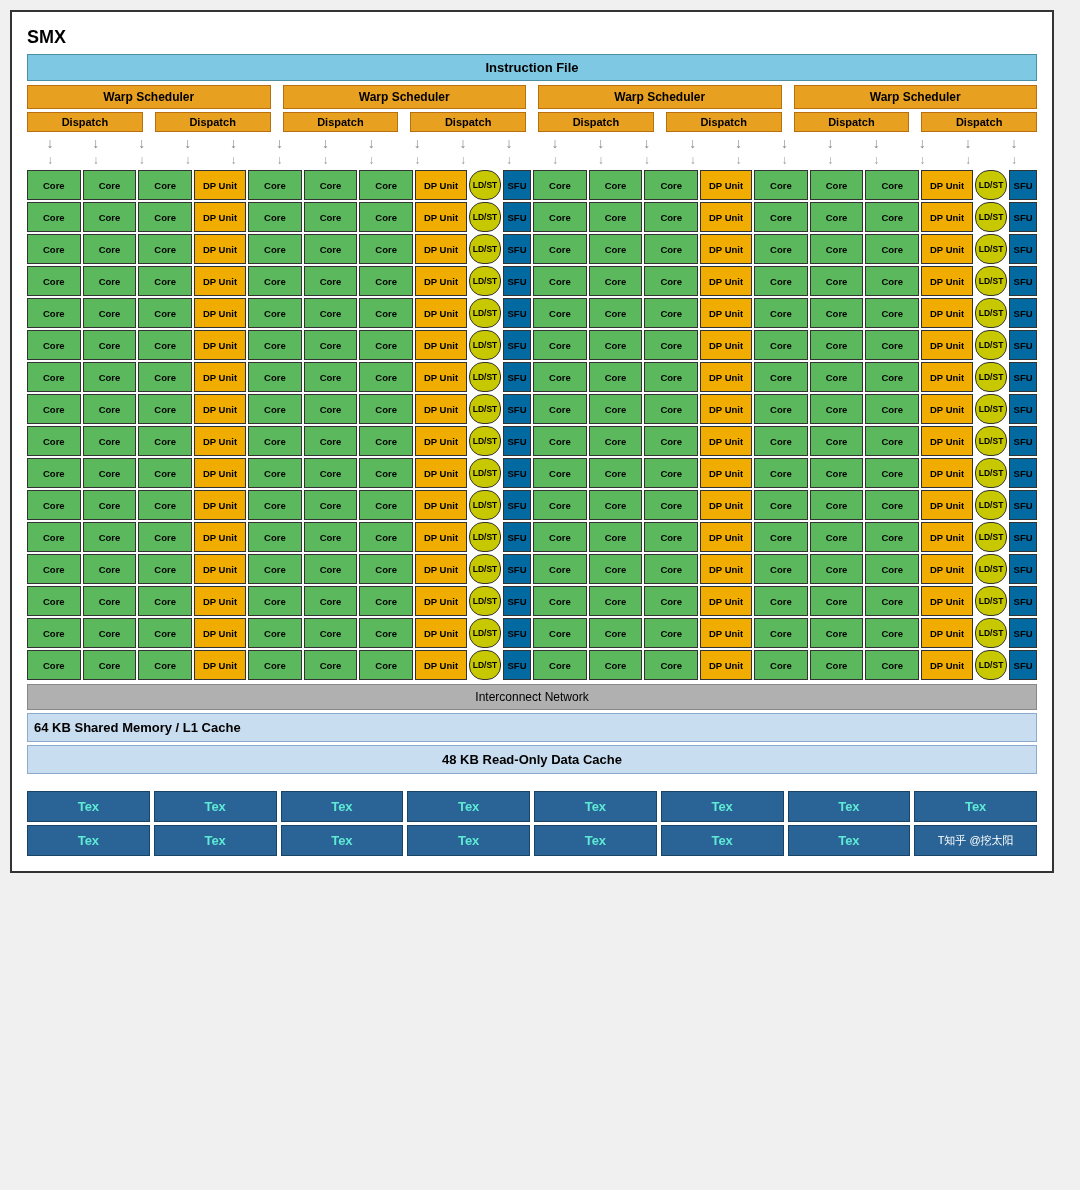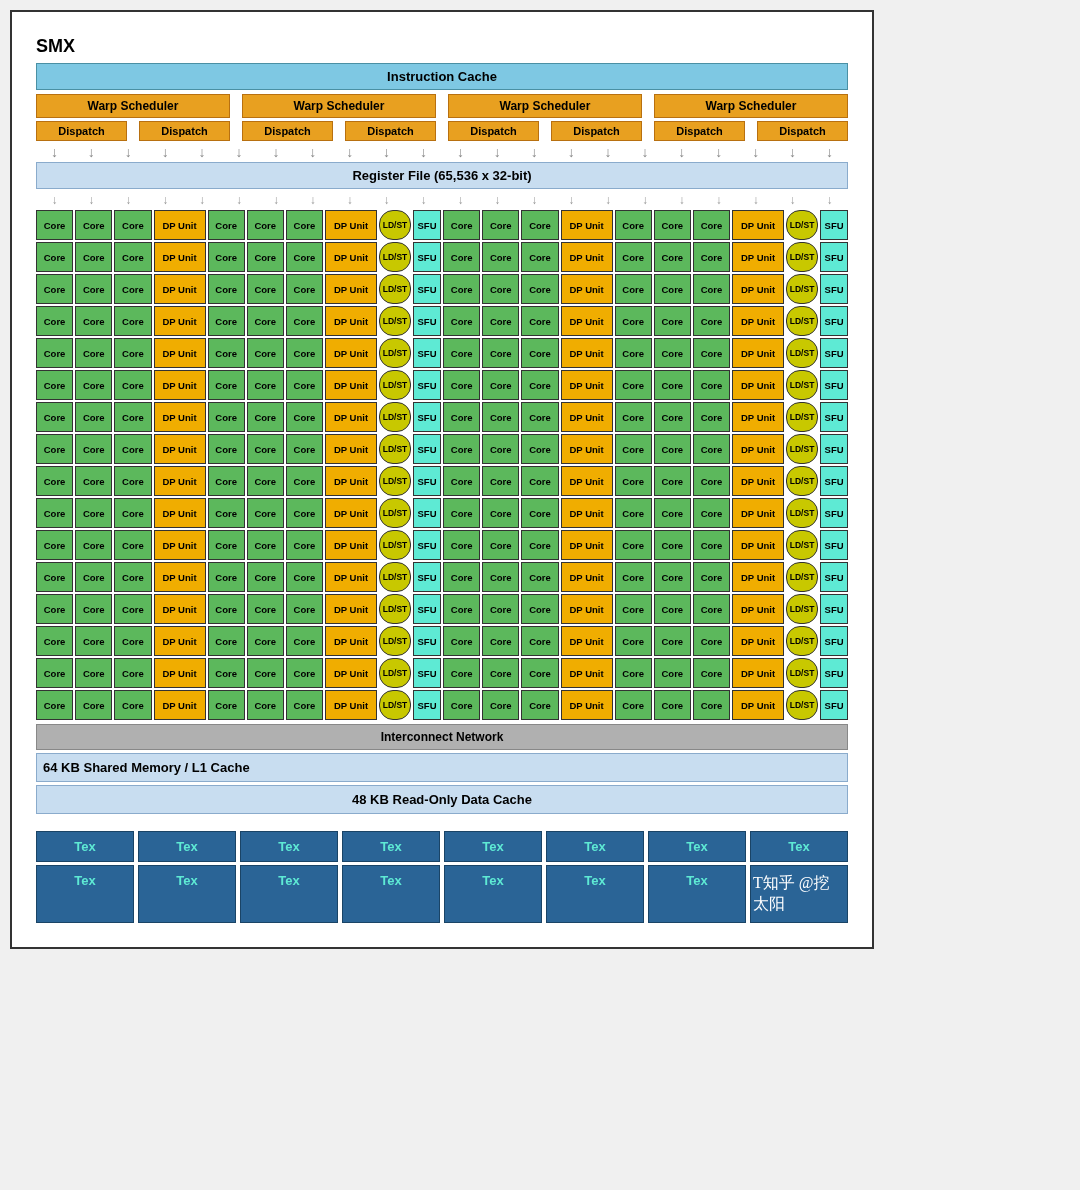--- a/index.html
+++ b/index.html
@@ -4,22 +4,22 @@
   <style>
     * { box-sizing: border-box; margin: 0; padding: 0; }
     body {
       background: #f0f0f0;
       font-family: Arial, sans-serif;
       padding: 10px;
     }
     .smx-container {
       background: #fff;
       border: 2px solid #333;
-      padding: 24px;
-      width: 864px;
+      padding: 15px;
+      width: 1044px;
       position: relative;
     }
     .smx-label {
       font-size: 18px;
       font-weight: bold;
       color: #000;
       margin-bottom: 6px;
     }
     .instruction-cache {
       background: #7ec8e3;
@@ -118,31 +118,31 @@
       flex-shrink: 0;
     }
     .cell-ldst {
       background: #c8c800;
       width: 32px;
       flex-shrink: 0;
       font-size: 8.5px;
       border-radius: 14px;
     }
     .cell-sfu {
-      background: #5eead4;
+      background: #0369a1;
       width: 28px;
       flex-shrink: 0;
       text-align: center;
     }
     .interconnect {
       background: #b0b0b0;
       border: 1px solid #888;
       text-align: center;
       font-size: 12px;
-      font-weight: bold;
+      font-weight: normal;
       color: #000;
       padding: 5px;
       margin-bottom: 3px;
     }
     .shared-memory {
       background: #c8ddf0;
       border: 1px solid #8aabcc;
       text-align: left;
       font-size: 13px;
       font-weight: bold;
@@ -183,32 +183,31 @@
       flex: 1;
     }
     .tex-last .watermark-cell {
       flex: 1;
       background: #2a6496;
       border: 1px solid #1a4466;
       display: flex;
       align-items: center;
       justify-content: center;
       color: #fff;
-      font-size: 16px;
+      font-size: 11px;
       padding: 7px 2px;
-      font-family: Liberation Serif, serif;
     }
   </style>
 </head>
 <body>
 
 <div class="smx-container">
   <div class="smx-label">SMX</div>
 
-  <div class="instruction-cache">Instruction Cache</div>
+  <div class="instruction-cache">Instruction File</div>
 
   <div class="warp-row">
     <div class="warp-scheduler">Warp Scheduler</div>
     <div class="warp-scheduler">Warp Scheduler</div>
     <div class="warp-scheduler">Warp Scheduler</div>
     <div class="warp-scheduler">Warp Scheduler</div>
   </div>
 
   <div class="dispatch-row">
     <div class="dispatch-unit">Dispatch</div>
@@ -239,21 +238,20 @@
       <span>↓</span>
       <span>↓</span>
       <span>↓</span>
       <span>↓</span>
     <span>↓</span>
       <span>↓</span>
       <span>↓</span>
       <span>↓</span>
   </div>
 
-  <div class="register-file">Register File (65,536 x 32-bit)</div>
 
   <div class="arrows-row2">
     <span>↓</span>
       <span>↓</span>
       <span>↓</span>
       <span>↓</span>
       <span>↓</span>
       <span>↓</span>
     <span>↓</span>
       <span>↓</span>

